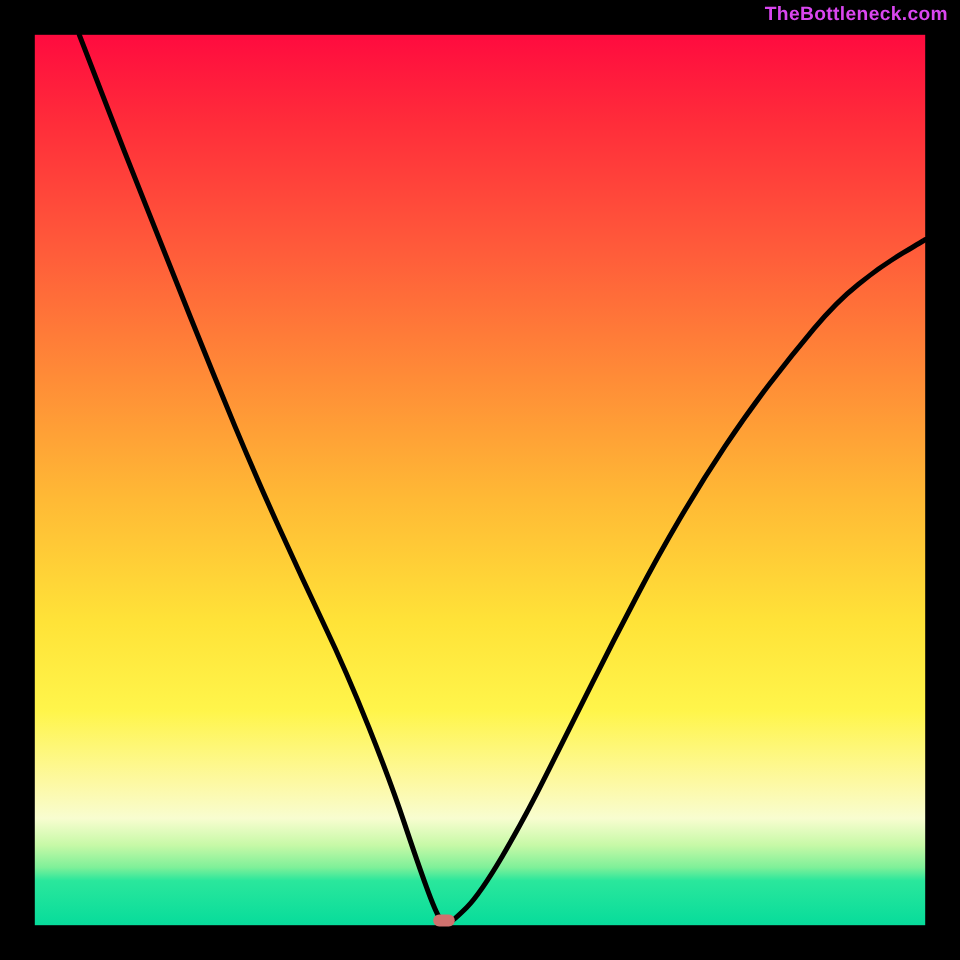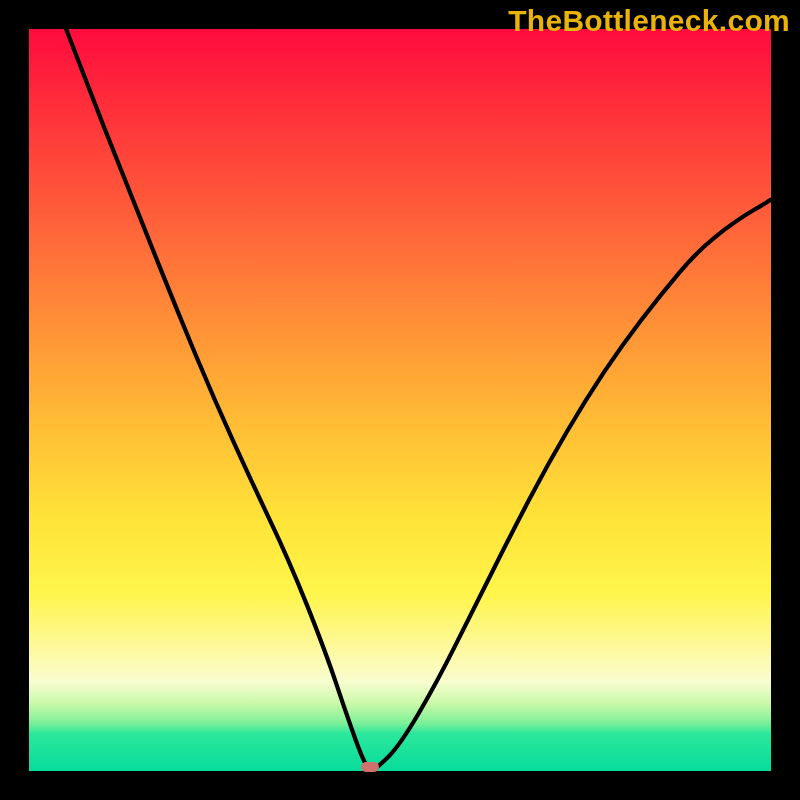--- a/index.html
+++ b/index.html
@@ -38,23 +38,23 @@
       #c7f9a7 91%,
       #7ff099 93.5%,
       #2ae79c 95%,
       #07dc9b 100%
     );
   }
   .watermark {
     position: absolute;
     top: 4px;
     right: 10px;
-    font-size: 30px;
+    font-size: 16px;
     font-weight: 600;
-    color: #eab308;
+    color: #d946ef;
     letter-spacing: 0.3px;
   }
   .marker {
     position: absolute;
     width: 18px;
     height: 10px;
     border-radius: 5px;
     transform: translate(-50%, -50%);
   }
   svg.curve {

